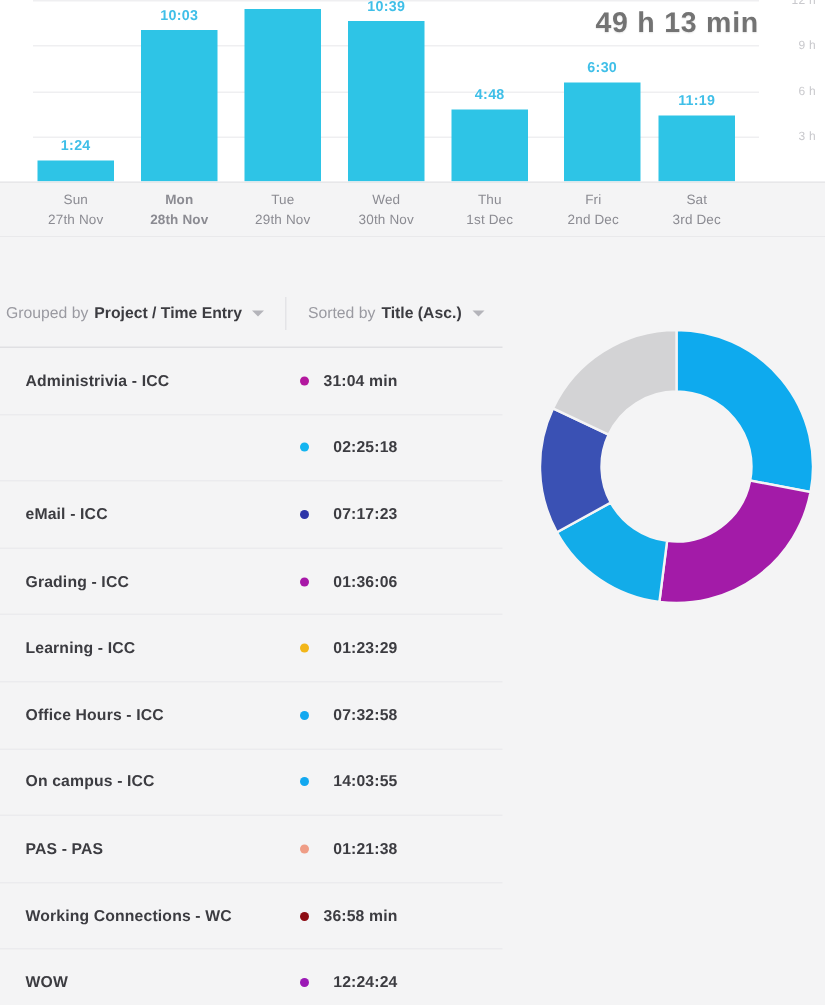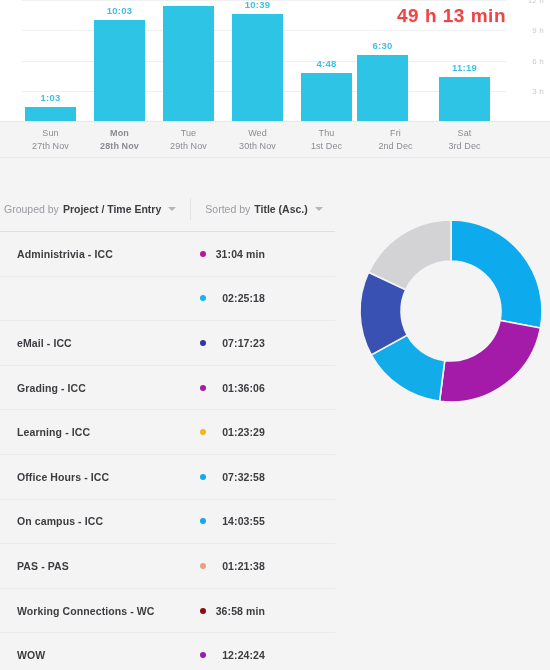--- a/index.html
+++ b/index.html
@@ -104,21 +104,21 @@
     letter-spacing: .1px;
   }
 
   
   #total-overlay {
     position: absolute;
     right: 44px;
     top: 5px;
     font-size: 19px;
     font-weight: 700;
-    color: #ef4444;
+    color: #737373;
     letter-spacing: .5px;
     white-space: nowrap;
     -webkit-text-stroke: 3.2px #ffffff;
     paint-order: stroke fill;
     text-shadow:
       0 0 1px #ffffff,
       0 1px 1px rgba(0,0,0,.12);
   }
 
   
@@ -226,39 +226,39 @@
         <div class="grid-line" style="top: 30.25px;"></div>
         <div class="grid-tick" style="top: 30.25px;">9 h</div>
         <div class="grid-line" style="top: 60.5px;"></div>
         <div class="grid-tick" style="top: 60.5px;">6 h</div>
         <div class="grid-line" style="top: 90.75px;"></div>
         <div class="grid-tick" style="top: 90.75px;">3 h</div>
       </div>
     <div id="bars">
         <div class="bar-slot" style="left: 16px;">
           <div class="bar-fill" style="height: 14.1167px; background: rgb(46, 196, 230);"></div>
-          <div class="bar-value" style="bottom: 18.1167px;">1:03</div>
+          <div class="bar-value" style="bottom: 18.1167px;">1:24</div>
         </div>
         <div class="bar-slot" style="left: 85px;">
           <div class="bar-fill" style="height: 101.338px; background: rgb(46, 196, 230);"></div>
           <div class="bar-value" style="bottom: 105.338px;">10:03</div>
         </div>
         <div class="bar-slot" style="left: 154px;">
           <div class="bar-fill" style="height: 115.454px; background: rgb(46, 196, 230);"></div>
           <div class="bar-value" style="bottom: 119.454px;">11:27</div>
         </div>
         <div class="bar-slot" style="left: 223px;">
           <div class="bar-fill" style="height: 107.388px; background: rgb(46, 196, 230);"></div>
           <div class="bar-value" style="bottom: 111.388px;">10:39</div>
         </div>
         <div class="bar-slot" style="left: 292px;">
           <div class="bar-fill" style="height: 48.4px; background: rgb(46, 196, 230);"></div>
           <div class="bar-value" style="bottom: 52.4px;">4:48</div>
         </div>
-        <div class="bar-slot" style="left: 348px;">
+        <div class="bar-slot" style="left: 367px;">
           <div class="bar-fill" style="height: 65.5417px; background: rgb(46, 196, 230);"></div>
           <div class="bar-value" style="bottom: 69.5417px;">6:30</div>
         </div>
         <div class="bar-slot" style="left: 430px;">
           <div class="bar-fill" style="height: 43.56px; background: rgb(46, 196, 230);"></div>
           <div class="bar-value" style="bottom: 47.56px;">11:19</div>
         </div>
       </div>
   </div>
 

